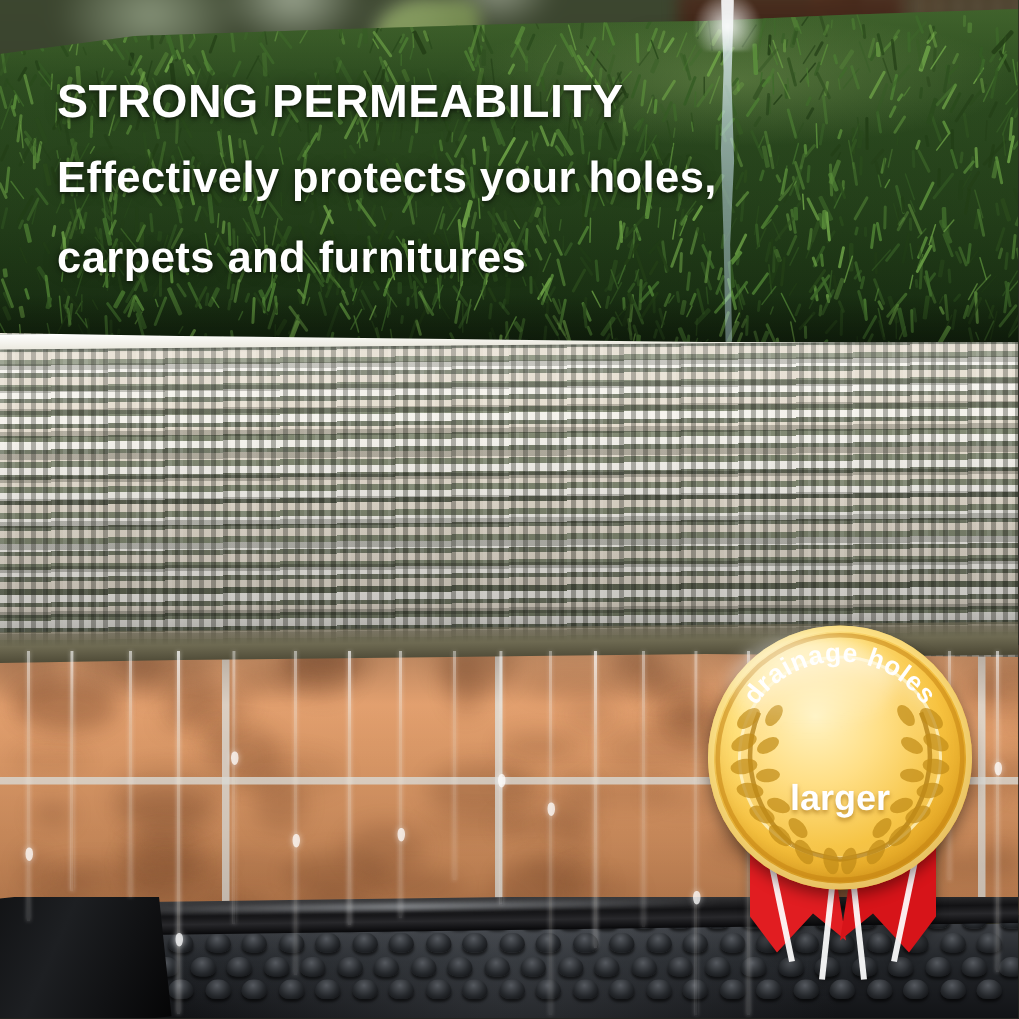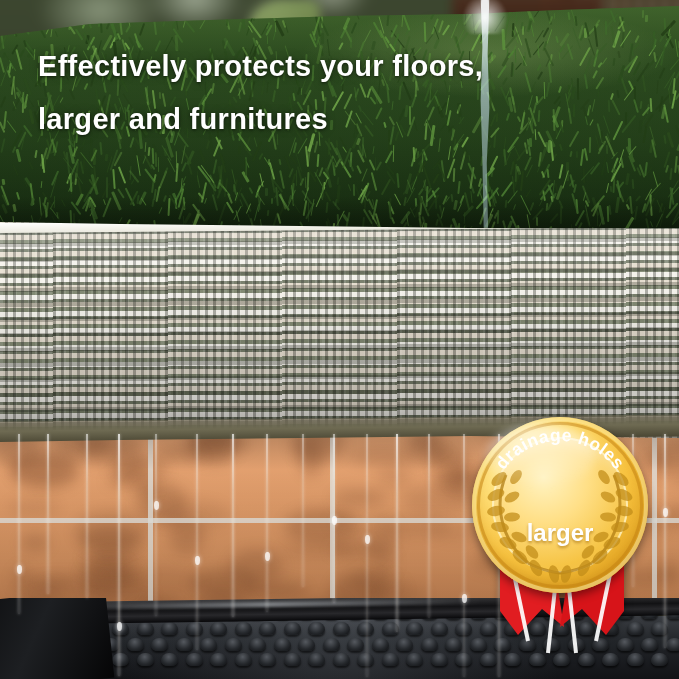--- a/index.html
+++ b/index.html
@@ -1776,22 +1776,23 @@
         <div style="left:103.7px;top:51.4px;width:1.3px;height:14.5px;background:#3f6b2b;transform:rotate(-23.3deg);opacity:0.47"></div>
         <div style="left:245.2px;top:158.6px;width:1.0px;height:15.9px;background:#223d16;transform:rotate(-2.7deg);opacity:0.69"></div>
       </div>
     <div class="turf-shadow"></div>
   </div>
 
   <div class="splash"></div>
   <div class="pour"></div>
 
   <div class="copy">
-    <div class="hl hl-2">Effectively protects your floors,</div>
-    <div class="hl hl-3">larger and furnitures</div>
+    <div class="hl hl-1">STRONG PERMEABILITY</div>
+    <div class="hl hl-2">Effectively protects your holes,</div>
+    <div class="hl hl-3">carpets and furnitures</div>
   </div>
 
   <div class="patio">
     <div class="tile-base"></div>
     <div class="dapple" id="dapple">
         <span style="left:184px;top:3px;width:68px;height:20px;opacity:0.56"></span>
         <span style="left:636px;top:10px;width:32px;height:38px;opacity:0.32"></span>
         <span style="left:84px;top:145px;width:69px;height:38px;opacity:0.47"></span>
         <span style="left:371px;top:115px;width:25px;height:35px;opacity:0.33"></span>
         <span style="left:94px;top:140px;width:61px;height:11px;opacity:0.35"></span>

